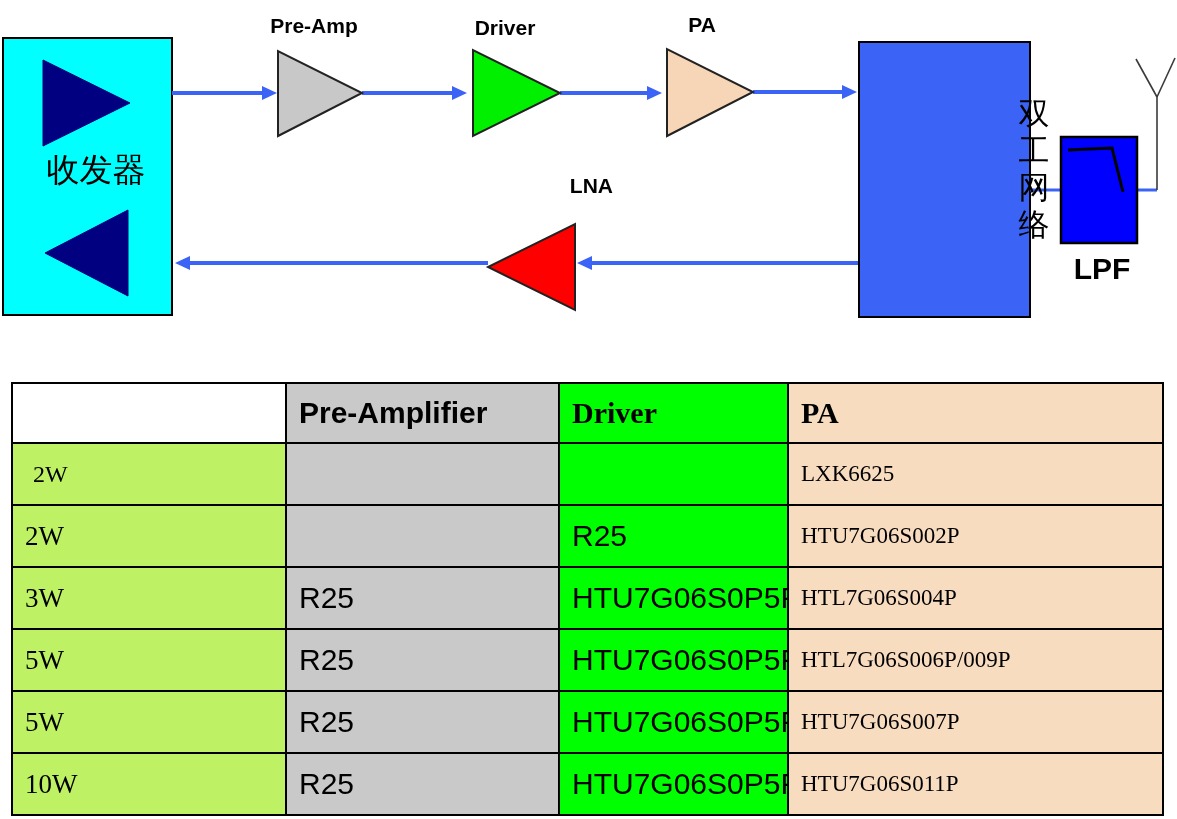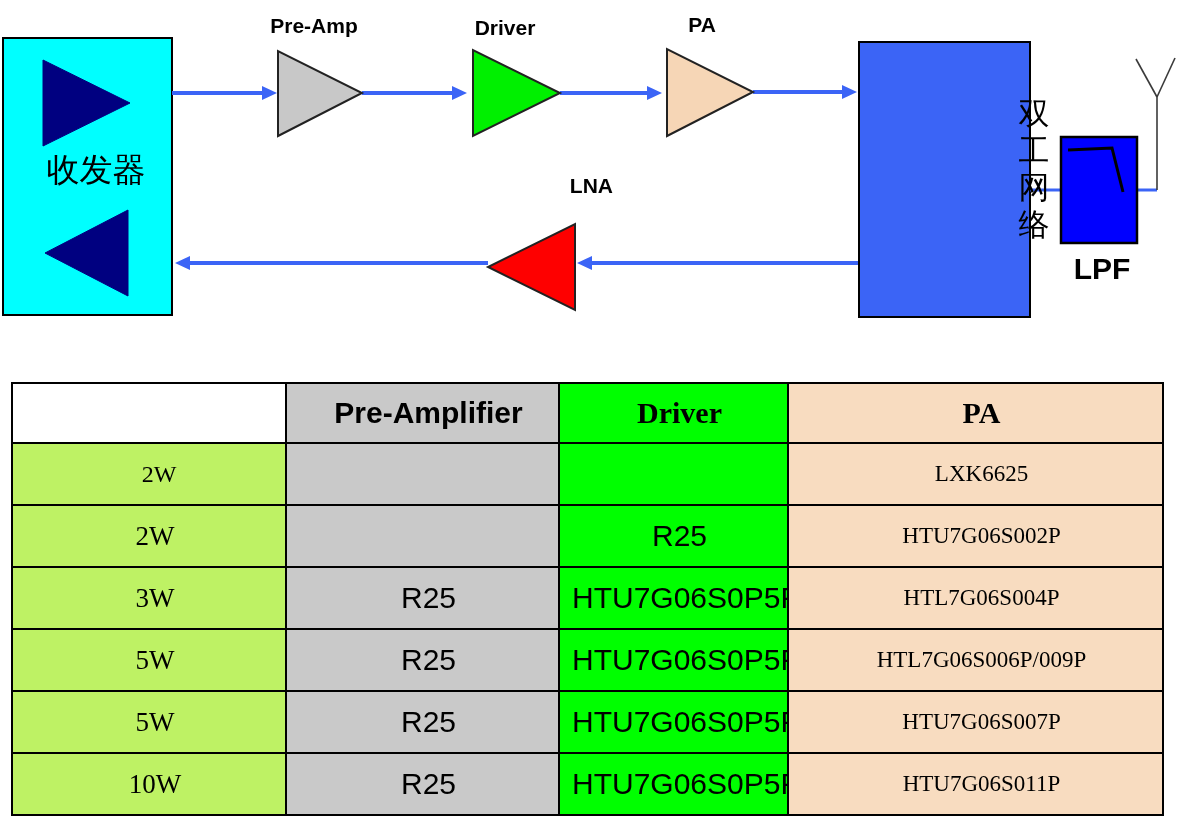--- a/index.html
+++ b/index.html
@@ -24,21 +24,21 @@
 
   .dlabel{position:absolute;text-align:center;color:#000;white-space:nowrap;}
   .lbl-en{font-weight:bold;font-size:21px;}
   .lbl-cn{font-family:"Liberation Serif", serif;font-size:33px;}
   #duplexer-label{white-space:normal;font-size:31px;line-height:37px;}
 
   
   #chain-table{position:absolute;left:11px;top:382px;border-collapse:collapse;
                table-layout:fixed;width:1151px;}
   #chain-table td,#chain-table th{border:2px solid #000;overflow:hidden;
-               vertical-align:middle;padding:0 0 0 12px;text-align:center;}
+               vertical-align:middle;padding:0 0 0 12px;text-align:left;}
   #chain-table tr{height:62px;}
   #chain-table tr.hdr{height:60px;}
   col.c-power{width:274px;} col.c-preamp{width:273px;}
   col.c-driver{width:229px;} col.c-pa{width:375px;}
 
   .cell-power{background:#bef264;font-family:"Liberation Serif", serif;font-size:27px;}
   .cell-preamp{background:var(--table_gray);font-size:30px;}
   .cell-driver{background:var(--table_green);font-size:30px;}
   .cell-pa{background:var(--table_peach);font-family:"Liberation Serif", serif;font-size:23px;padding-left:8px;}
   th.cell-power{background:#ffffff;}

